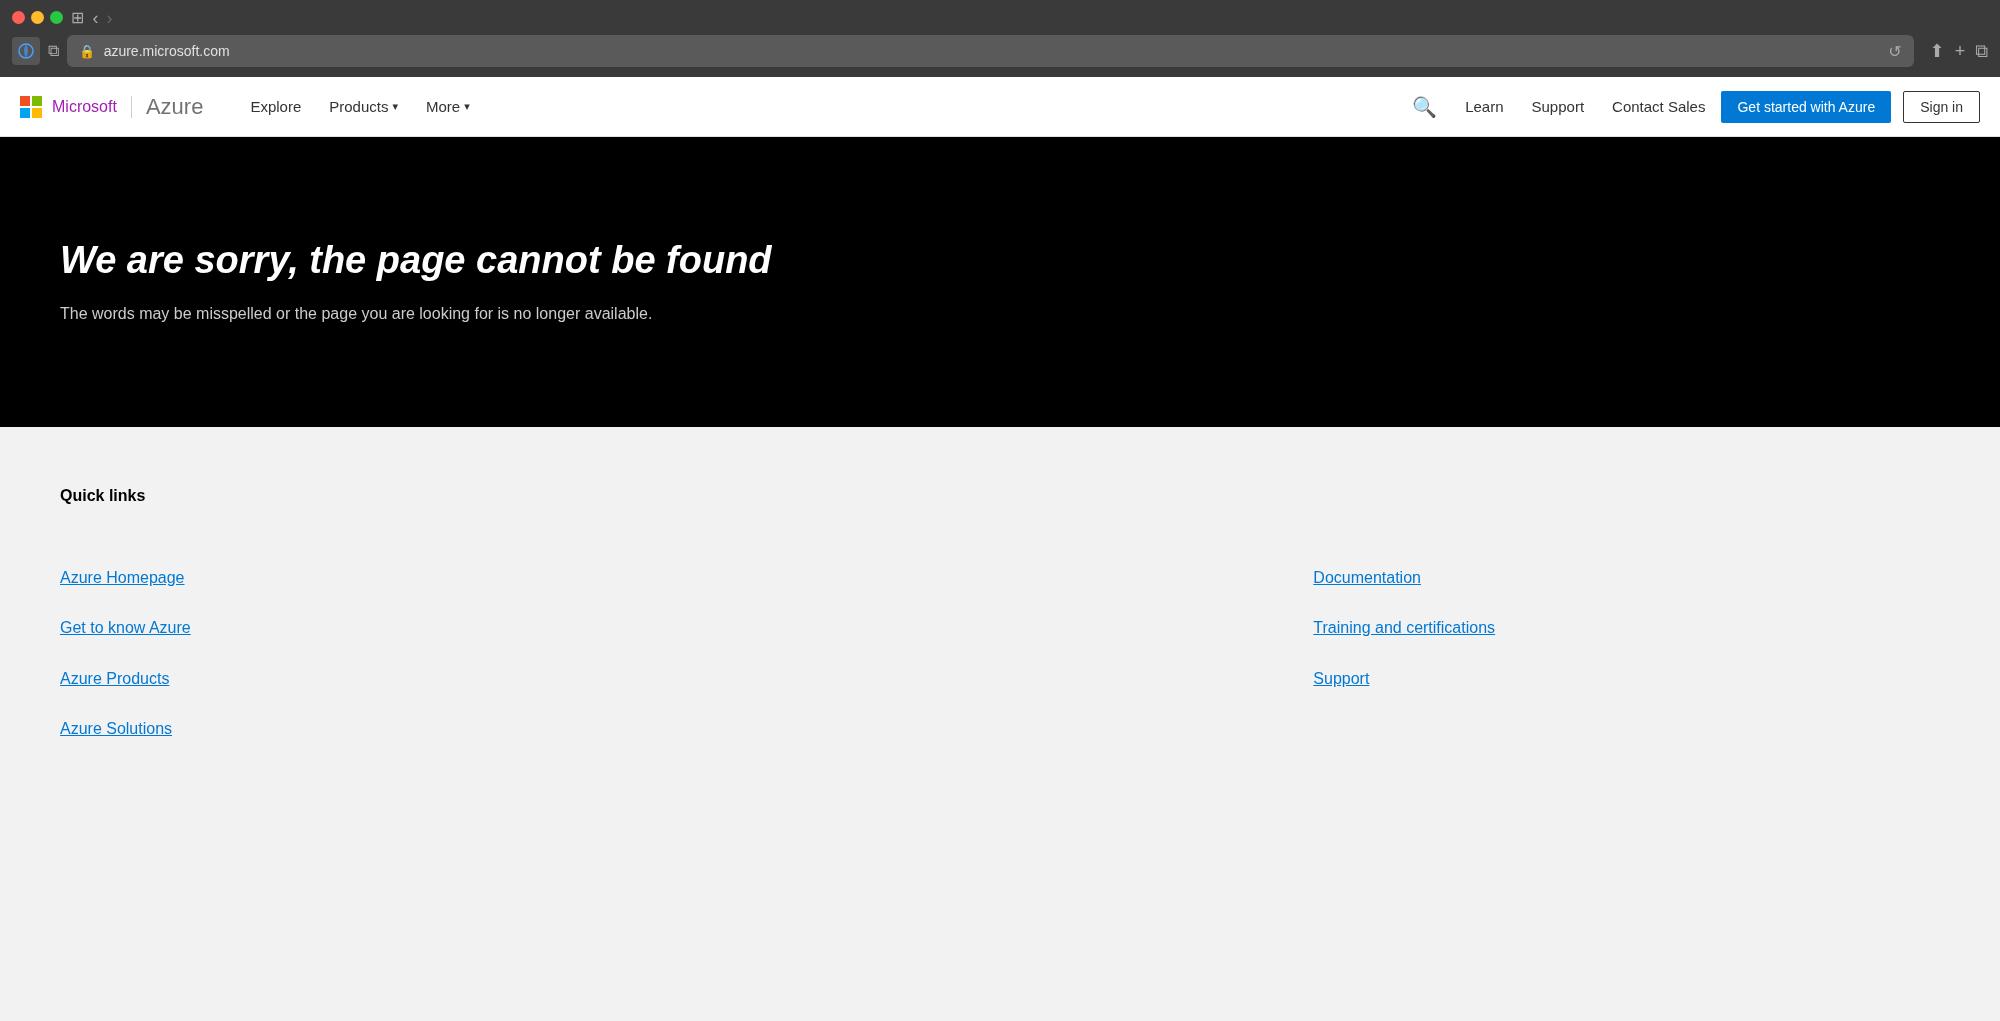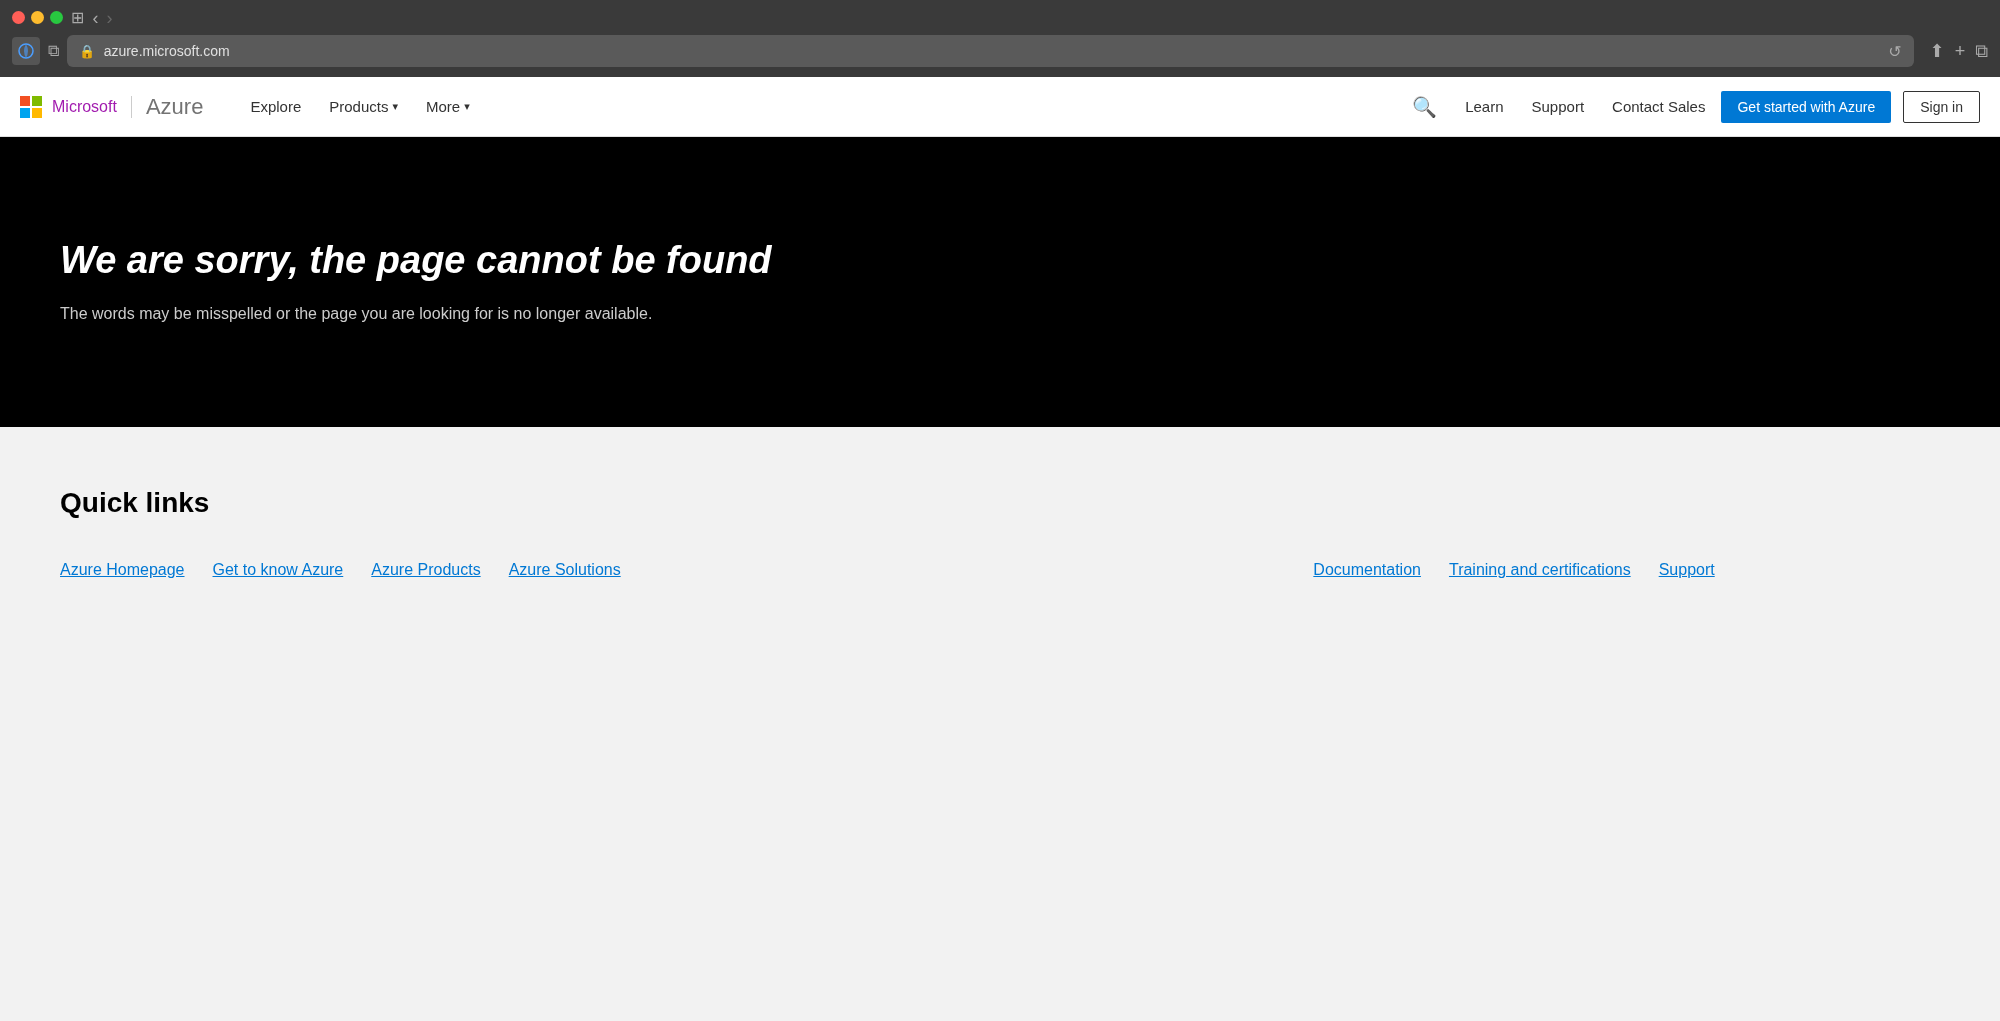--- a/index.html
+++ b/index.html
@@ -247,32 +247,33 @@
       color: #ccc;
       line-height: 1.5;
     }
 
     
     .quick-links-section {
       background: #f2f2f2;
       padding: 60px 60px 80px;
     }
     .quick-links-title {
-      font-size: 28px;
+      font-size: 16px;
       font-weight: 700;
       color: #000;
-      margin-bottom: 40px;
+      margin-bottom: 62px;
     }
     .quick-links-grid {
       display: grid;
       grid-template-columns: 1fr 1fr 1fr;
       gap: 0;
     }
     .quick-links-col {
       display: flex;
+      flex-direction: column;
       gap: 28px;
     }
     .quick-link {
       color: #0078d4;
       font-size: 16px;
       text-decoration: underline;
       cursor: pointer;
       background: none;
       border: none;
       text-align: left;

